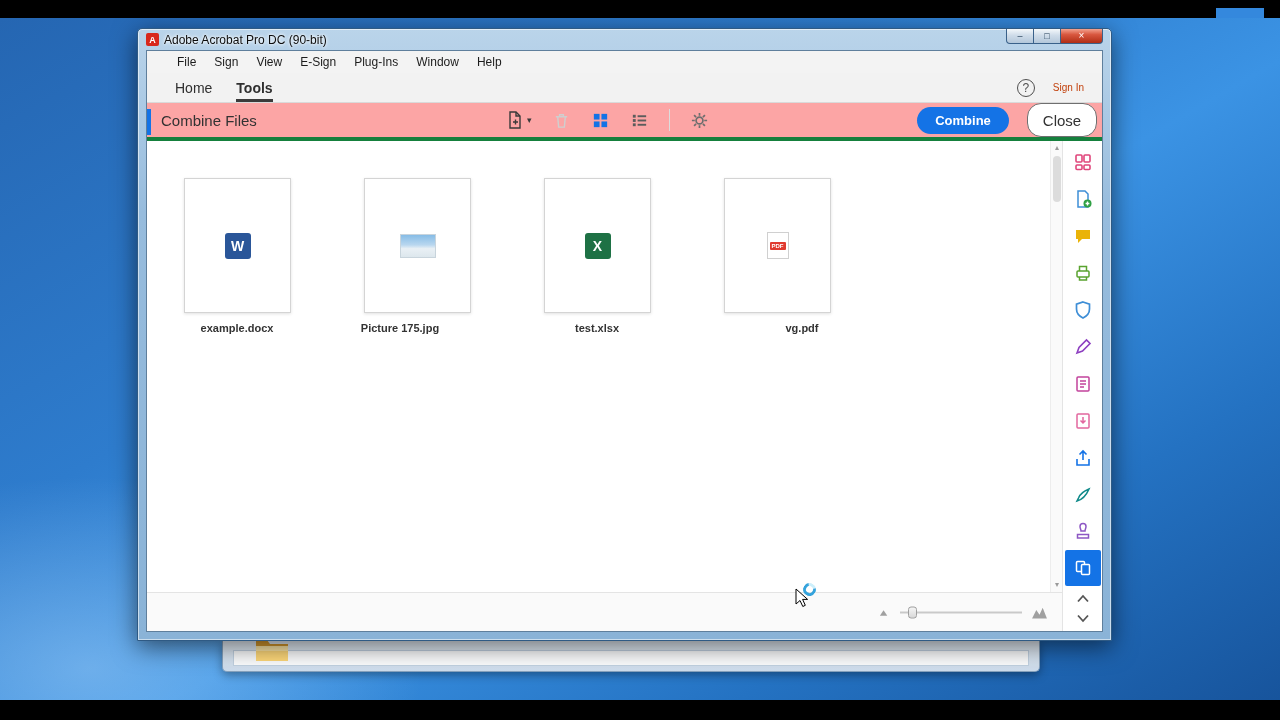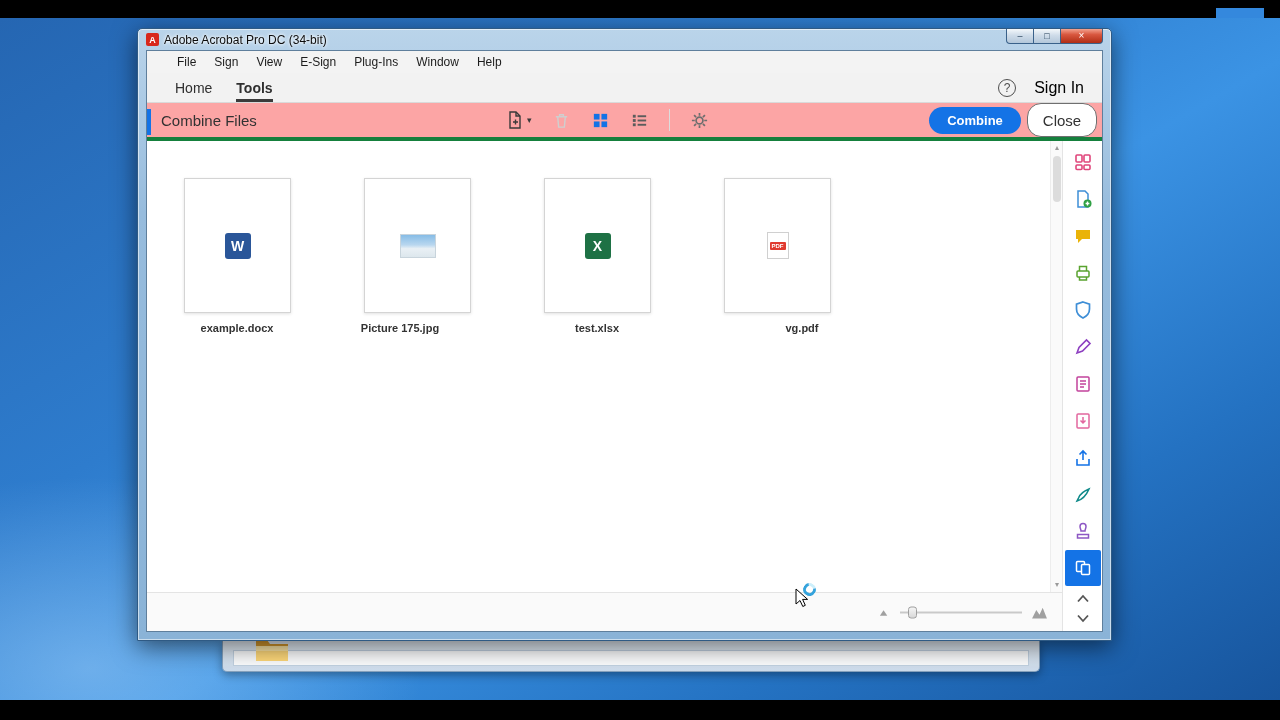--- a/index.html
+++ b/index.html
@@ -45,31 +45,31 @@
   .menu-item{padding:0 9px;height:100%;display:flex;align-items:center;cursor:default;}
 
   .tabbar{height:30px;background:#f2f2f2;border-bottom:1px solid #dadada;display:flex;
     align-items:center;font-size:14px;color:#2f2f2f;flex:0 0 auto;}
   .tab{margin-left:24px;height:100%;display:flex;align-items:center;cursor:default;}
   .tab:first-child{margin-left:28px;}
   .tab.active{font-weight:bold;border-bottom:3px solid #3b3b3b;padding-top:3px;}
   .tab-right{margin-left:auto;display:flex;align-items:center;gap:18px;padding-right:18px;}
   .help-circle{width:18px;height:18px;border:1.5px solid #4f4f4f;border-radius:50%;
     display:flex;align-items:center;justify-content:center;font-size:12px;color:#4f4f4f;}
-  .sign-in{font-size:16px;color:#000000;}
+  .sign-in{font-size:10px;color:#c2410c;}
 
   .toolbar{height:38px;background:#fca5a5;border-bottom:4px solid #15803d;position:relative;
     display:flex;align-items:center;flex:0 0 auto;}
   .accent{position:absolute;left:0;top:6px;width:4px;height:26px;background:#1473e6;}
   .tb-title{margin-left:14px;font-size:15px;color:#323232;}
   .tb-icons{position:absolute;left:358px;display:flex;align-items:center;gap:20px;}
   .tb-ic{display:flex;align-items:center;justify-content:center;}
   .caret{font-size:9px;color:#3a3a3a;margin-left:2px;}
   .tb-sep{width:1px;height:22px;background:#dcdcdc;}
-  .tb-buttons{position:absolute;right:5px;display:flex;gap:6px;align-items:center;}
+  .tb-buttons{position:absolute;right:5px;display:flex;gap:18px;align-items:center;}
   .btn-combine{width:92px;height:27px;border-radius:14px;background:#1473e6;color:#fff;
     font-size:13px;font-weight:bold;display:flex;align-items:center;justify-content:center;border:none;}
   .btn-close{width:70px;height:34px;border-radius:14px;background:#fff;border:1px solid #6f6f6f;
     color:#323232;font-size:15px;font-weight:normal;display:flex;align-items:center;justify-content:center;}
 
   .main{flex:1;display:flex;min-height:0;}
   .left-col{flex:1;display:flex;flex-direction:column;min-width:0;}
   .content{flex:1;position:relative;background:#fff;}
 
   .card{position:absolute;top:37px;width:107px;height:135px;background:#fff;border:1px solid #d4d4d4;
@@ -125,21 +125,21 @@
     <svg width="36" height="30" viewBox="0 0 36 30">
       <path d="M2 6 h11 l3 4 h18 v17 H2 Z" fill="#d79a2e"></path>
       <path d="M2 12 h32 v15 H2 Z" fill="#ffd97a"></path>
       <path d="M2 12 h32 v5 H2 Z" fill="#ffe9a8"></path>
     </svg>
   </div>
 
   <div class="app-window">
     <div class="titlebar">
       <div class="app-icon">A</div>
-      <div class="title-text">Adobe Acrobat Pro DC (34-bit)</div>
+      <div class="title-text">Adobe Acrobat Pro DC (90-bit)</div>
       <div class="win-buttons">
         <div class="wbtn min">–</div>
         <div class="wbtn max">□</div>
         <div class="wbtn cls">×</div>
       </div>
     </div>
 
     <div class="client">
 
       <div class="menubar">

